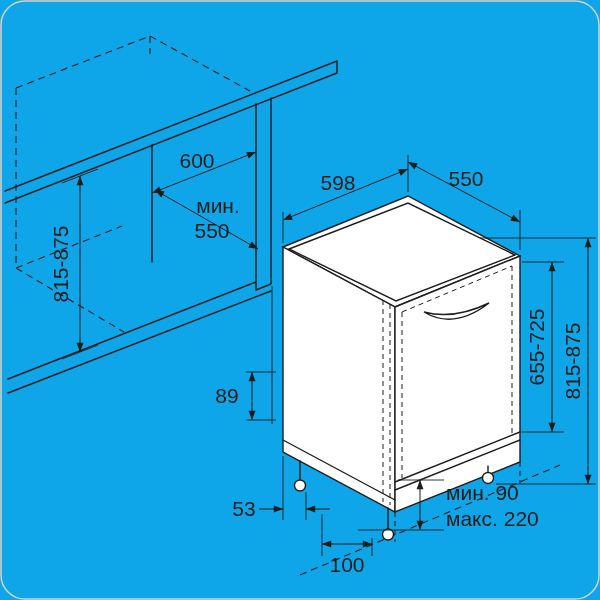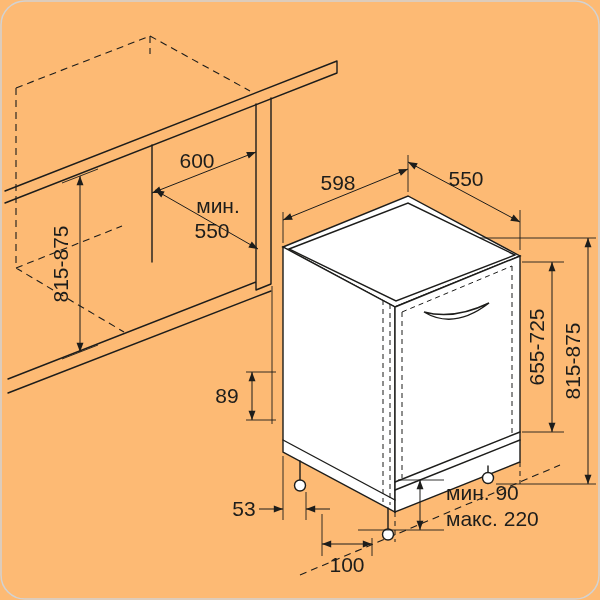--- a/index.html
+++ b/index.html
@@ -5,21 +5,21 @@
   html, body {
     margin: 0;
     padding: 0;
     background: #ffffff;
     font-family: "Liberation Sans", sans-serif;
   }
   .stage {
     position: relative;
     width: 600px;
     height: 600px;
-    background: #fdba74;
+    background: #0ea5e9;
     overflow: hidden;
     text-align: center;
   }
   svg { display: block; }
   .obj   { stroke: #1d1d1b; stroke-width: 1.4; fill: none; stroke-linecap: round; }
   .objf  { stroke: #1d1d1b; stroke-width: 1.4; fill: #ffffff; }
   .dash  { stroke: #1d1d1b; stroke-width: 1.1; fill: none; stroke-dasharray: 7 5; }
   .dash2 { stroke: #1d1d1b; stroke-width: 1;   fill: none; stroke-dasharray: 5 4; }
   .thin  { stroke: #1d1d1b; stroke-width: 0.9; fill: none; }
   .dim   { stroke: #1d1d1b; stroke-width: 1;   fill: none; }

